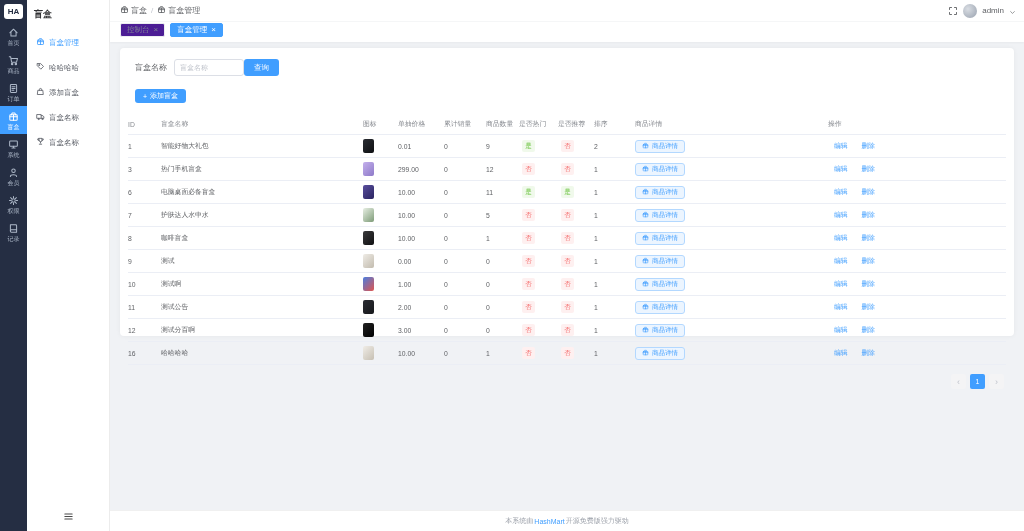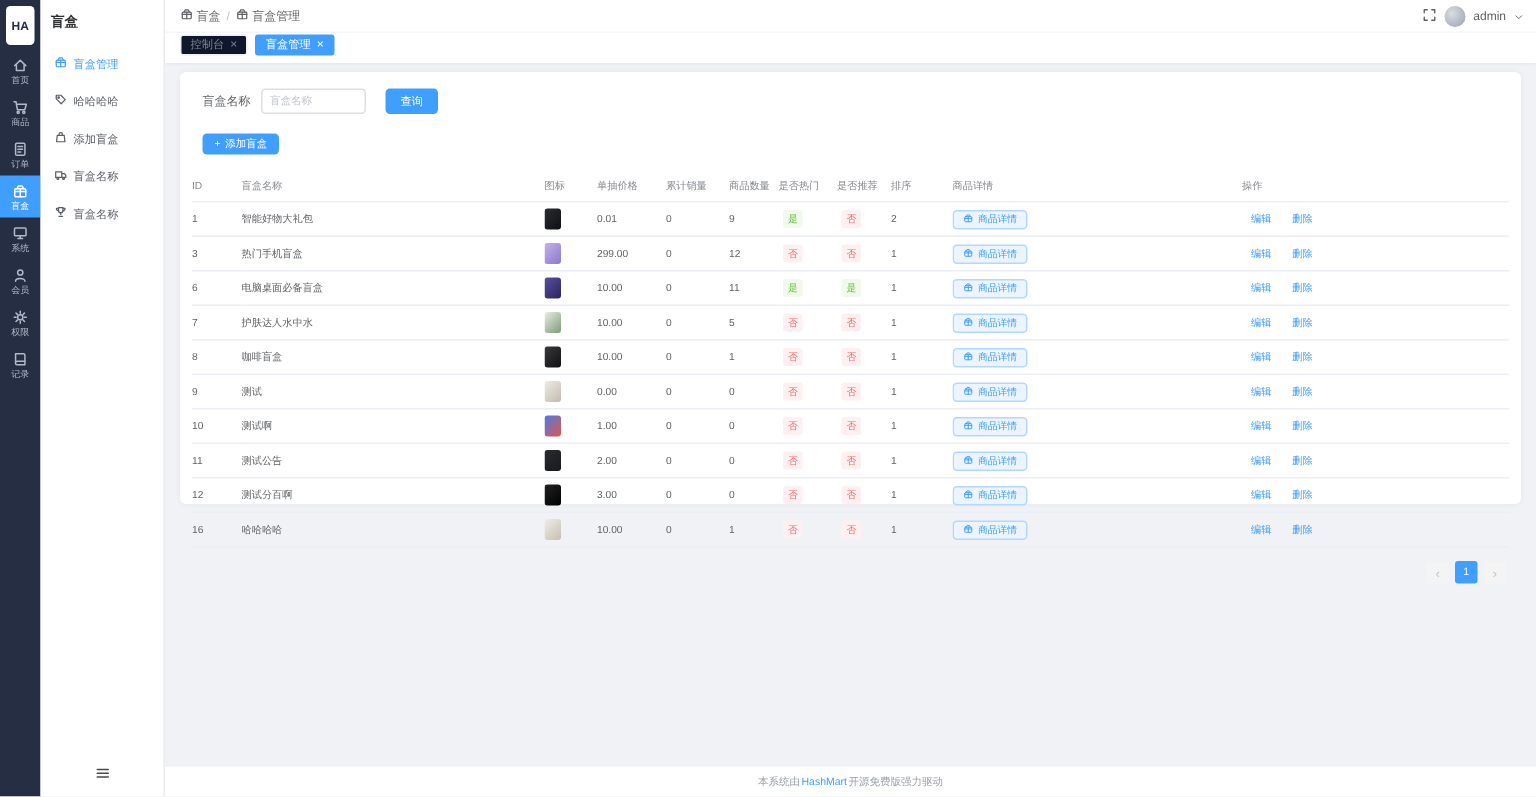--- a/index.html
+++ b/index.html
@@ -2,21 +2,21 @@
 <html><head>
 <meta charset="utf-8">
 <style>
   * { margin:0; padding:0; box-sizing:border-box; }
   html,body { width:1024px; height:531px; }
   body { font-family:"Liberation Sans",sans-serif; background:#f0f2f5; overflow:hidden; }
   .app { display:flex; width:1024px; height:531px; }
 
   
   .rail { width:27px; background:#252e43; color:#aeb9c9; display:flex; flex-direction:column; align-items:center; flex-shrink:0; }
-  .logo { width:19px; height:26px; background:#fff; border-radius:3px; color:#252e43; font-weight:bold; font-size:8px; display:flex; align-items:center; justify-content:center; margin:4px 0 3px; cursor:pointer; }
+  .logo { width:19px; height:15px; background:#fff; border-radius:3px; color:#252e43; font-weight:bold; font-size:8px; display:flex; align-items:center; justify-content:center; margin:4px 0 3px; cursor:pointer; }
   .rail-nav { width:100%; }
   .rail-item { width:27px; padding:5px 0 4px; display:flex; flex-direction:column; align-items:center; gap:2px; cursor:pointer; }
   .rail-item svg { width:11px; height:11px; display:block; }
   .rail-label { font-size:6px; line-height:1; white-space:nowrap; }
   .rail-item.active { background:#409eff; color:#fff; }
 
   
   .sidebar { width:83px; background:#fff; border-right:1px solid #ececec; flex-shrink:0; position:relative; }
   .sidebar-title { font-size:9px; font-weight:bold; color:#303133; padding:8px 0 9px 7px; }
   .side-item { display:flex; align-items:center; gap:4px; padding:7px 0 7px 9px; font-size:7.5px; color:#5a5e66; cursor:pointer; white-space:nowrap; }
@@ -32,33 +32,33 @@
   .crumb { display:flex; align-items:center; gap:2px; }
   .crumb svg { width:9px; height:9px; }
   .crumb-sep { color:#c0c4cc; }
   .topbar-right { display:flex; align-items:center; gap:5px; color:#606266; }
   .topbar-right svg { width:10px; height:10px; }
   .avatar { width:14px; height:14px; border-radius:50%; background:radial-gradient(circle at 35% 35%, #d9dde3, #98a1ae); cursor:pointer; }
   .username { font-size:8px; cursor:pointer; }
   .chev svg { width:7px; height:7px; }
 
   .tabbar { height:20px; background:#fff; display:flex; align-items:center; gap:5px; padding:0 0 4px 10px; box-shadow:0 1px 2px rgba(0,0,0,.04); }
-  .tab { height:14px; display:inline-flex; align-items:center; gap:4px; font-size:7.5px; padding:0 6px; color:#808695; background:#0f172a; border:1px solid #eceef1; border-radius:2px; cursor:pointer; white-space:nowrap; }
+  .tab { height:14px; display:inline-flex; align-items:center; gap:4px; font-size:7.5px; padding:0 6px; color:#808695; background:#4c1d95; border:1px solid #eceef1; border-radius:2px; cursor:pointer; white-space:nowrap; }
   .tab.active { background:#409eff; border-color:#409eff; color:#fff; }
   .tab-close { font-size:8px; line-height:1; cursor:pointer; }
 
   .content { flex:1; padding:6px 10px 0; }
   .card { background:#fff; border-radius:4px; padding:8px; height:288px; box-shadow:0 0 5px rgba(0,0,0,.05); }
 
   .search-row { display:flex; align-items:center; padding:3px 0 0 7px; }
   .search-label { font-size:8px; color:#606266; margin-right:7px; }
   .search-input { width:70px; height:17px; border:1px solid #dcdfe6; border-radius:3px; font-size:7px; padding:0 5px; color:#606266; outline:none; font-family:inherit; }
   .search-input::placeholder { color:#c0c4cc; }
   .btn-primary { background:#409eff; color:#fff; border:none; border-radius:3px; font-size:7.5px; height:17px; padding:0 10px; cursor:pointer; font-family:inherit; }
-  .query-btn { margin-left:13px; }
+  .query-btn { }
   .add-btn { margin:13px 0 0 7px; height:14px; font-size:7px; padding:0 8px; display:inline-flex; align-items:center; gap:3px; }
 
   table.grid { width:100%; border-collapse:collapse; margin-top:11px; table-layout:fixed; }
   .grid th { font-size:6.8px; color:#86898f; text-align:left; font-weight:normal; padding:5px 0; border-bottom:1px solid #ebeef5; white-space:nowrap; overflow:hidden; }
   .grid td { font-size:6.8px; color:#606266; height:23px; border-bottom:1px solid #ebeef5; white-space:nowrap; overflow:hidden; }
   .badge { display:inline-block; min-width:13px; padding:1.5px 3px; border-radius:2px; font-size:6.5px; text-align:center; margin-left:3px; }
   .badge.ok { background:#f0f9eb; color:#67c23a; }
   .badge.no { background:#fef0f0; color:#f56c6c; }
   .thumb { display:inline-block; width:11px; height:14px; border-radius:2px; vertical-align:middle; }
   .detail-btn { display:inline-flex; align-items:center; gap:3px; height:13px; padding:0 6px; background:#ecf5ff; border:1px solid #b3d8ff; color:#409eff; border-radius:3px; font-size:6.5px; cursor:pointer; font-family:inherit; }

